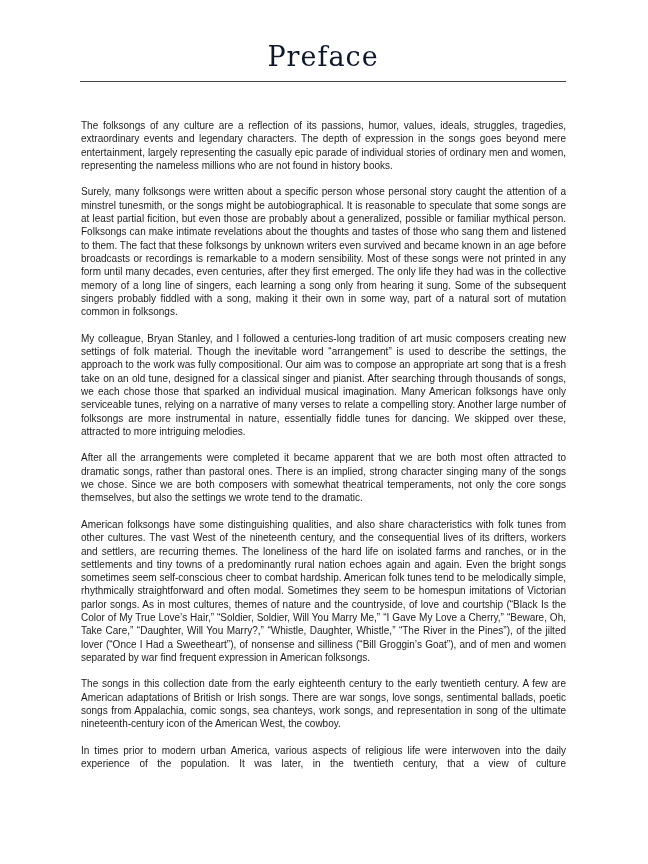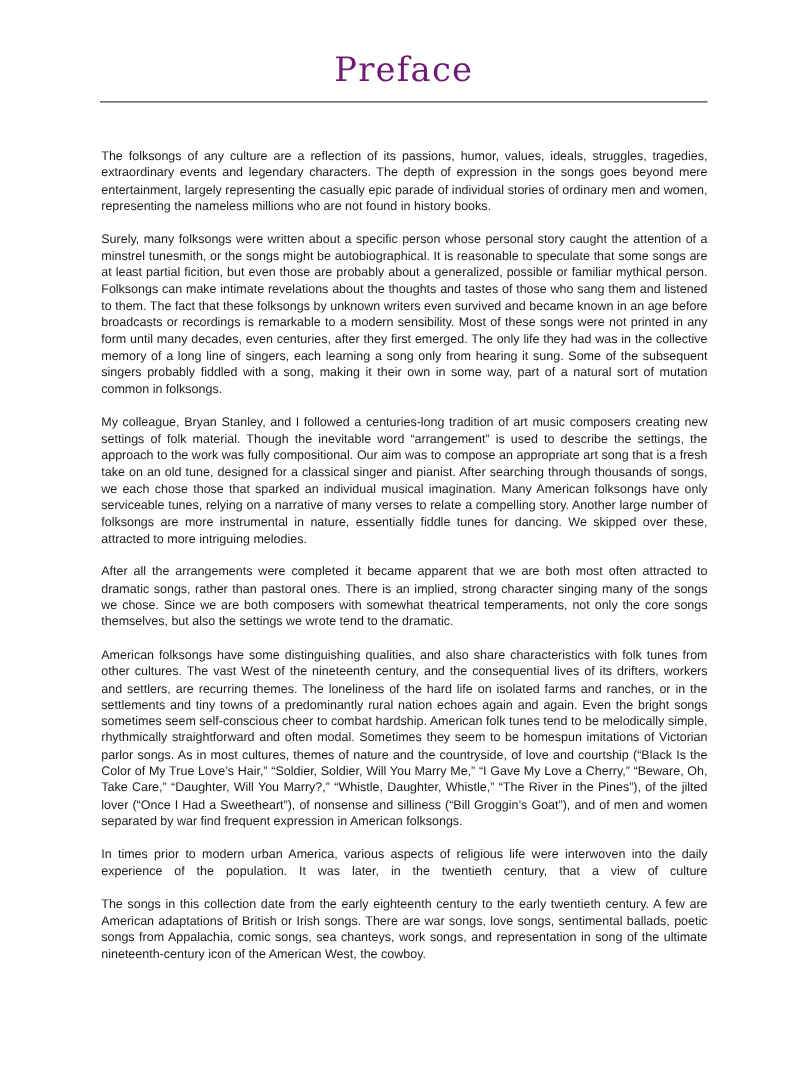--- a/index.html
+++ b/index.html
@@ -1,21 +1,21 @@
 <!DOCTYPE html>
 <html><head>
 <meta charset="utf-8">
 <style>
   html, body { margin:0; padding:0; background:#ffffff; }
   body { width:648px; height:864px; position:relative; overflow:hidden; }
   .page { position:absolute; left:0; top:0; width:648px; height:864px; background:#fff; }
   .title {
     position:absolute; left:80px; width:486px; top:40px; text-align:center;
     font-family:"DejaVu Serif", serif; font-size:27px; letter-spacing:1px;
-    color:#701a75; line-height:34px;
+    color:#0f172a; line-height:34px;
   }
   .rule { position:absolute; left:80px; width:486px; top:81px; height:0; border-top:1.3px solid #444; }
   .body {
     position:absolute; left:81px; width:485px; top:119px;
     font-family:"Liberation Sans", sans-serif; font-size:10px; line-height:13.3px;
     color:#1a1a1a; text-align:justify;
   }
   .body p { margin:0 0 13.3px 0; }
 </style>
 </head>
@@ -23,16 +23,16 @@
 
 <div class="page">
   <div class="title">Preface</div>
   <div class="rule"></div>
   <div class="body">
     <p>The folksongs of any culture are a reflection of its passions, humor, values, ideals, struggles, tragedies, extraordinary events and legendary characters. The depth of expression in the songs goes beyond mere entertainment, largely representing the casually epic parade of individual stories of ordinary men and women, representing the nameless millions who are not found in history books.</p>
     <p>Surely, many folksongs were written about a specific person whose personal story caught the attention of a minstrel tunesmith, or the songs might be autobiographical. It is reasonable to speculate that some songs are at least partial ficition, but even those are probably about a generalized, possible or familiar mythical person. Folksongs can make intimate revelations about the thoughts and tastes of those who sang them and listened to them. The fact that these folksongs by unknown writers even survived and became known in an age before broadcasts or recordings is remarkable to a modern sensibility. Most of these songs were not printed in any form until many decades, even centuries, after they first emerged. The only life they had was in the collective memory of a long line of singers, each learning a song only from hearing it sung. Some of the subsequent singers probably fiddled with a song, making it their own in some way, part of a natural sort of mutation common in folksongs.</p>
     <p>My colleague, Bryan Stanley, and I followed a centuries-long tradition of art music composers creating new settings of folk material. Though the inevitable word “arrangement” is used to describe the settings, the approach to the work was fully compositional. Our aim was to compose an appropriate art song that is a fresh take on an old tune, designed for a classical singer and pianist. After searching through thousands of songs, we each chose those that sparked an individual musical imagination. Many American folksongs have only serviceable tunes, relying on a narrative of many verses to relate a compelling story. Another large number of folksongs are more instrumental in nature, essentially fiddle tunes for dancing. We skipped over these, attracted to more intriguing melodies.</p>
     <p>After all the arrangements were completed it became apparent that we are both most often attracted to dramatic songs, rather than pastoral ones. There is an implied, strong character singing many of the songs we chose. Since we are both composers with somewhat theatrical temperaments, not only the core songs themselves, but also the settings we wrote tend to the dramatic.</p>
     <p>American folksongs have some distinguishing qualities, and also share characteristics with folk tunes from other cultures. The vast West of the nineteenth century, and the consequential lives of its drifters, workers and settlers, are recurring themes. The loneliness of the hard life on isolated farms and ranches, or in the settlements and tiny towns of a predominantly rural nation echoes again and again. Even the bright songs sometimes seem self-conscious cheer to combat hardship. American folk tunes tend to be melodically simple, rhythmically straightforward and often modal. Sometimes they seem to be homespun imitations of Victorian parlor songs. As in most cultures, themes of nature and the countryside, of love and courtship (“Black Is the Color of My True Love’s Hair,” “Soldier, Soldier, Will You Marry Me,” “I Gave My Love a Cherry,” “Beware, Oh, Take Care,” “Daughter, Will You Marry?,” “Whistle, Daughter, Whistle,” “The River in the Pines”), of the jilted lover (“Once I Had a Sweetheart”), of nonsense and silliness (“Bill Groggin’s Goat”), and of men and women separated by war find frequent expression in American folksongs.</p>
+    <p>The songs in this collection date from the early eighteenth century to the early twentieth century. A few are American adaptations of British or Irish songs. There are war songs, love songs, sentimental ballads, poetic songs from Appalachia, comic songs, sea chanteys, work songs, and representation in song of the ultimate nineteenth-century icon of the American West, the cowboy.</p>
     <p style="text-align-last:justify">In times prior to modern urban America, various aspects of religious life were interwoven into the daily experience of the population. It was later, in the twentieth century, that a view of culture</p>
-    <p>The songs in this collection date from the early eighteenth century to the early twentieth century. A few are American adaptations of British or Irish songs. There are war songs, love songs, sentimental ballads, poetic songs from Appalachia, comic songs, sea chanteys, work songs, and representation in song of the ultimate nineteenth-century icon of the American West, the cowboy.</p>
   </div>
 </div>
 
 </body></html>

